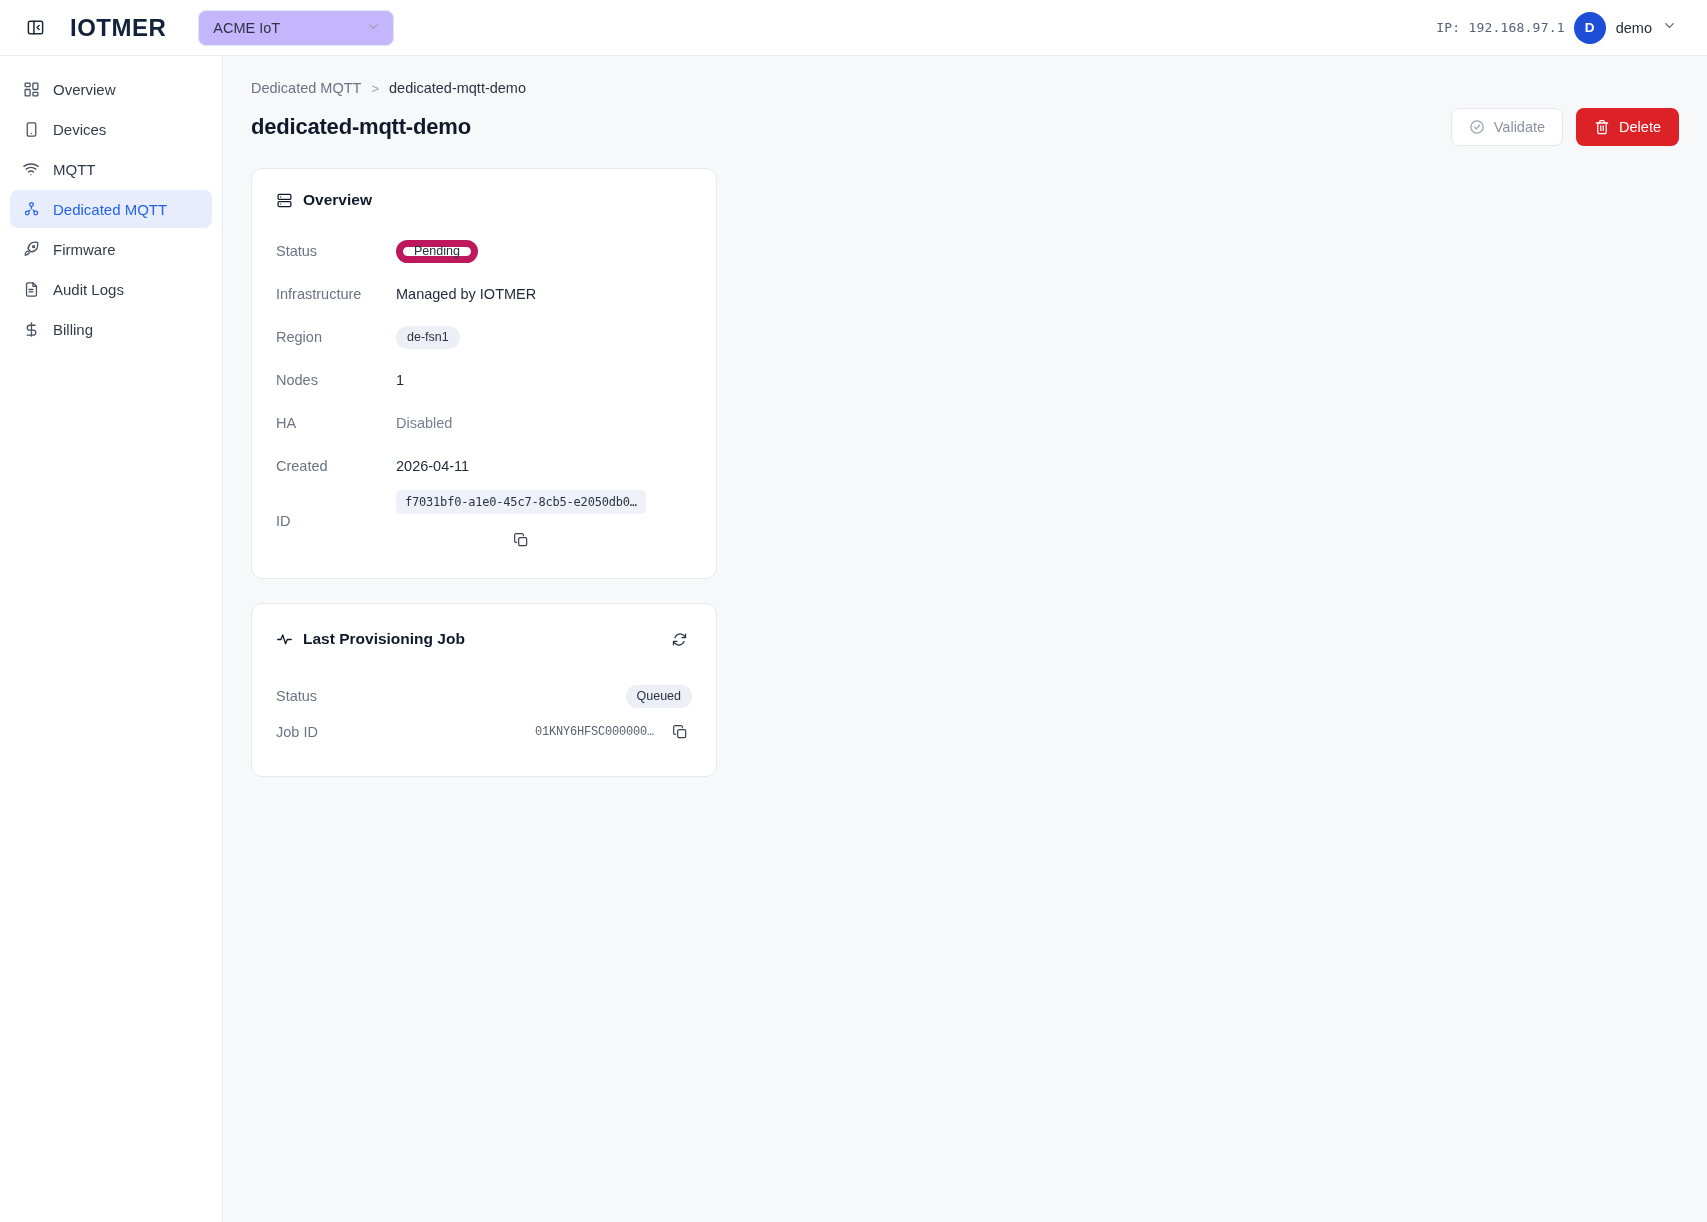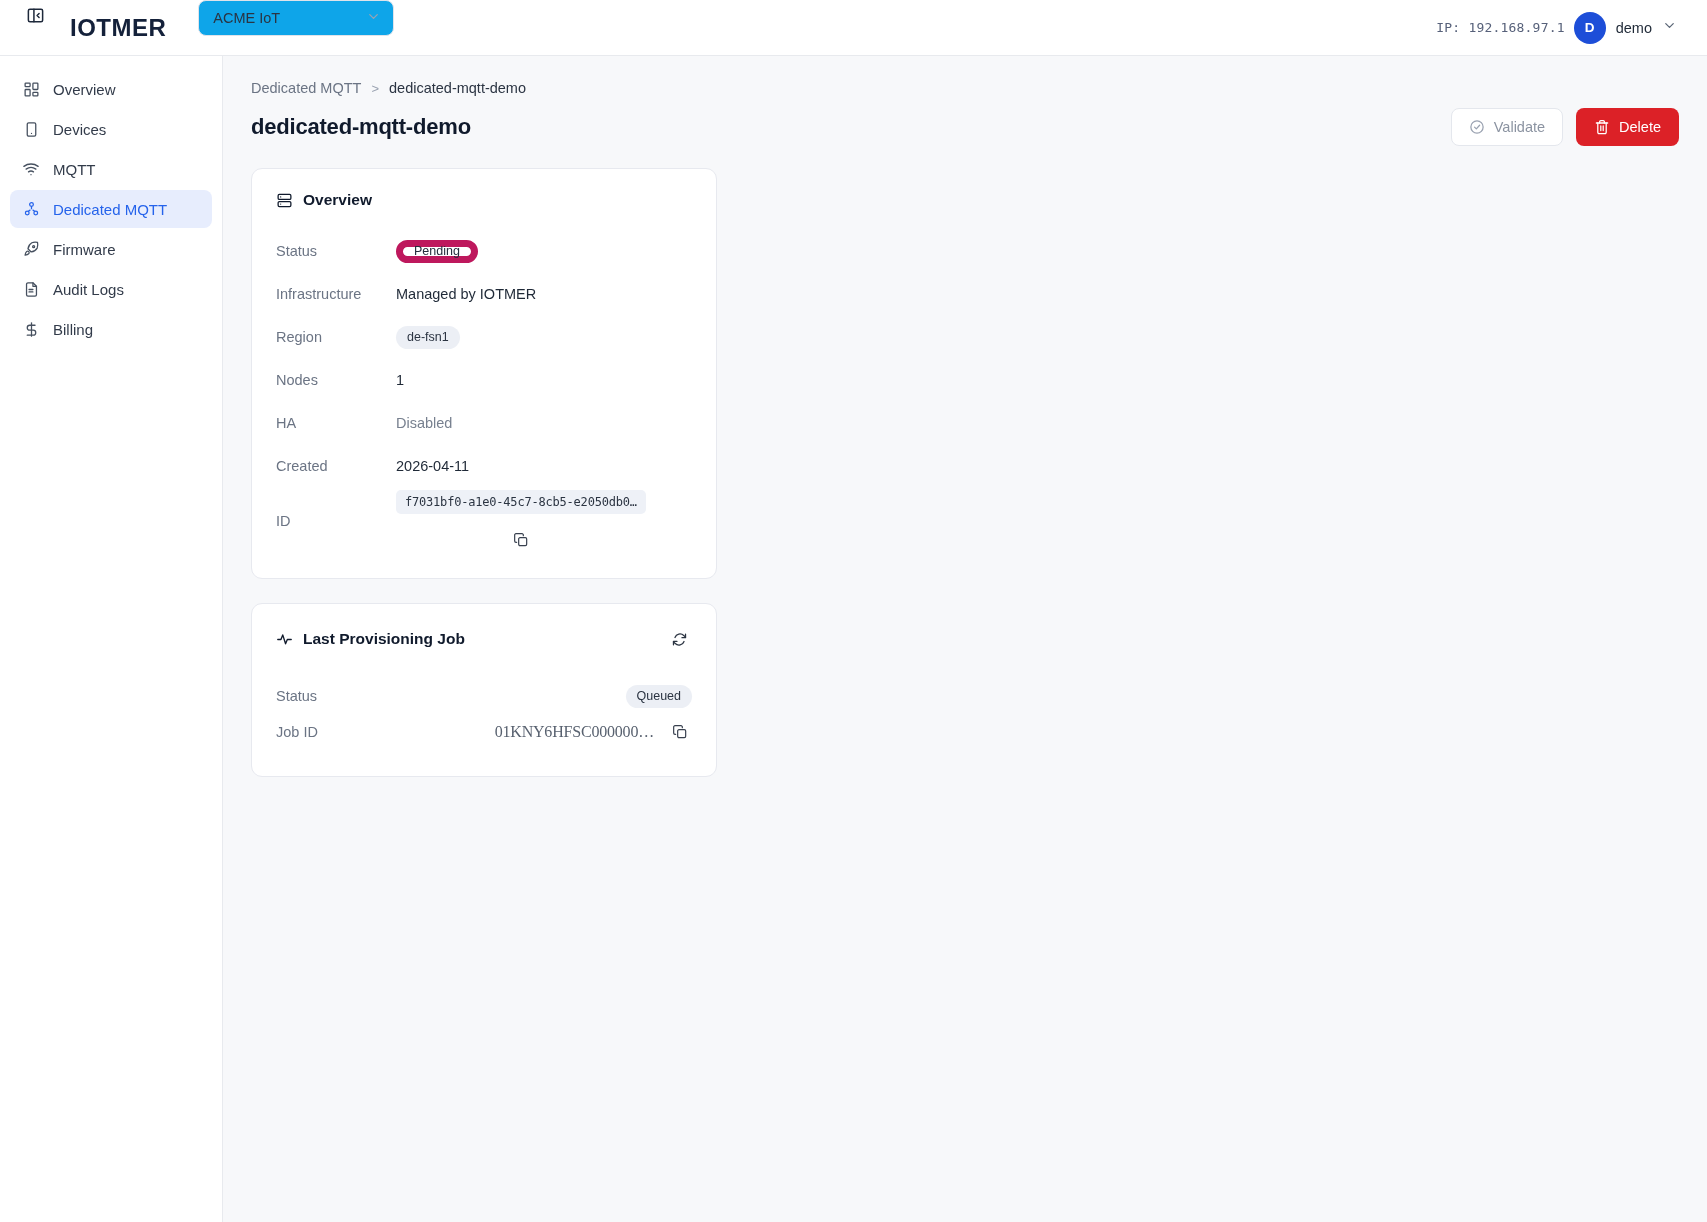--- a/index.html
+++ b/index.html
@@ -13,20 +13,21 @@
   }
   .app { width: 1707px; height: 1222px; display: flex; flex-direction: column; background: #f7f8fa; }
 
   
   .topbar {
     height: 56px;
     min-height: 56px;
     background: #ffffff;
     border-bottom: 1px solid #e8eaee;
     display: flex;
+    align-items: center;
     padding: 0 22px 0 20px;
   }
   .panel-toggle {
     width: 30px; height: 30px;
     display: flex; align-items: center; justify-content: center;
     border-radius: 6px;
     cursor: pointer;
     color: #1e293b;
   }
   .brand {
@@ -39,21 +40,21 @@
     align-items: center;
     line-height: 1;
   }
   .brand .mark { display: inline-flex; align-items: center; }
   .org-select {
     margin-left: 32px;
     width: 196px;
     height: 36px;
     border: 1px solid #dfe3ea;
     border-radius: 8px;
-    background: #0ea5e9;
+    background: #c4b5fd;
     display: flex;
     align-items: center;
     justify-content: space-between;
     padding: 0 12px 0 14px;
     font-size: 14.5px;
     color: #2b3442;
     cursor: pointer;
   }
   .topbar-right {
     margin-left: auto;
@@ -223,22 +224,22 @@
   }
 
   .id-row { display: flex; align-items: center; margin-top: 8px; }
   .id-row .rv-wrap { display: flex; align-items: center; gap: 14px; flex-direction: column; }
 
   
   .job-row { display: flex; align-items: center; min-height: 36px; }
   .job-row .rk { flex: 1 1 auto; width: auto; }
   .job-right { display: flex; align-items: center; gap: 14px; margin-left: auto; }
   .job-mono {
-    font-family: Liberation Serif, serif;
-    font-size: 16px;
+    font-family: Liberation Mono, monospace;
+    font-size: 12px;
     color: #58616f;
     letter-spacing: -0.2px;
   }
 </style>
 </head>
 <body>
 
 <div class="app">
 
   <div class="topbar">

